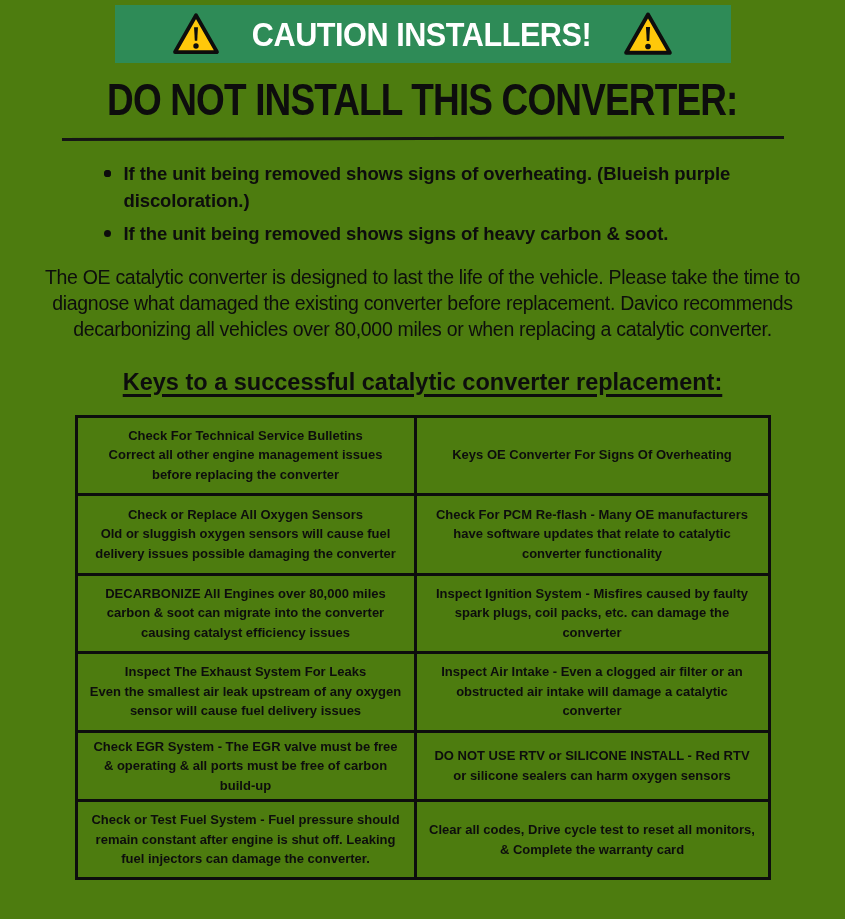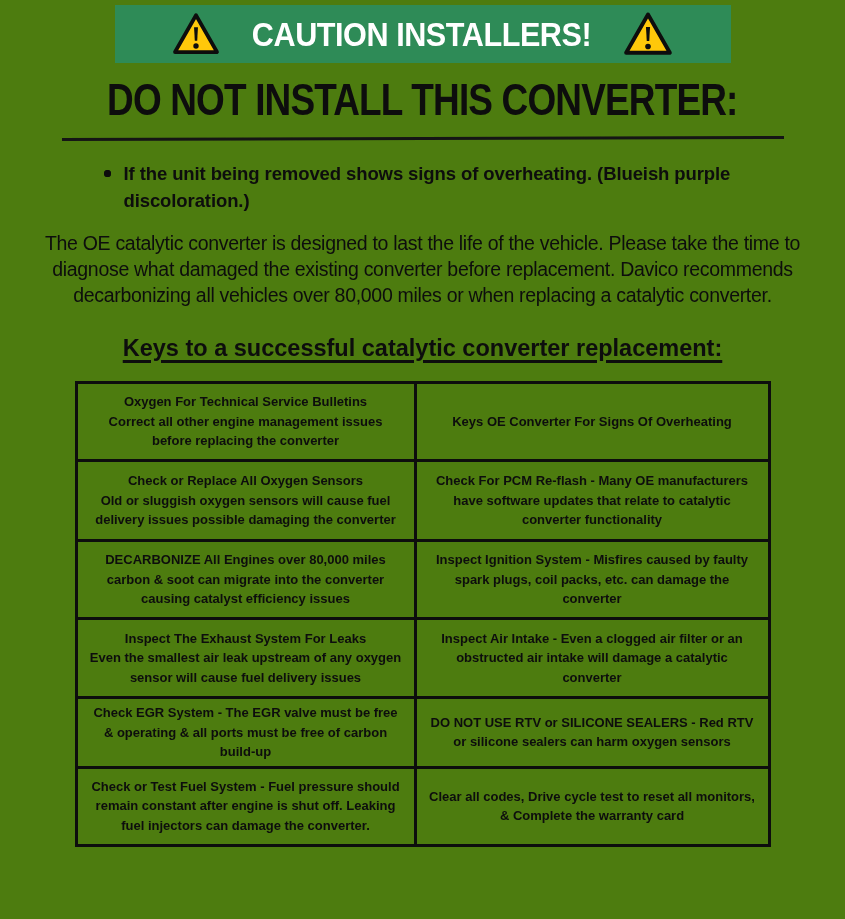--- a/index.html
+++ b/index.html
@@ -174,56 +174,60 @@
   <div class="rule"></div>
 
   <div class="warnings">
     <div class="warning-item">
       <span class="dot"></span>
     </div>
     <div class="warning-item">
       <span class="dot"></span>
       <span>If the unit being removed shows signs of overheating. (Blueish purple discoloration.)</span>
     </div>
+    <div class="warning-item">
+      <span class="dot"></span>
+      <span>If the unit being removed shows signs of heavy carbon &amp; soot.</span>
+    </div>
   </div>
 
   <div class="advisory">The OE catalytic converter is designed to last the life of the vehicle. Please take the time to diagnose what damaged the existing converter before replacement. Davico recommends decarbonizing all vehicles over 80,000 miles or when replacing a catalytic converter.</div>
 
   <div class="keys-heading">
     <span>Keys to a successful catalytic converter replacement:</span>
   </div>
 
   <table class="keys-table">
     <colgroup>
         <col class="col-left">
         <col class="col-right">
       </colgroup>
     <tbody>
       <tr>
-        <td>Oxygen For Technical Service Bulletins
+        <td>Check For Technical Service Bulletins
 Correct all other engine management issues before replacing the converter</td>
         <td>Keys OE Converter For Signs Of Overheating</td>
       </tr>
       <tr>
         <td>Check or Replace All Oxygen Sensors
 Old or sluggish oxygen sensors will cause fuel delivery issues possible damaging the converter</td>
         <td>Check For PCM Re-flash - Many OE manufacturers have software updates that relate to catalytic converter functionality</td>
       </tr>
       <tr>
         <td>DECARBONIZE All Engines over 80,000 miles carbon &amp; soot can migrate into the converter causing catalyst efficiency issues</td>
         <td>Inspect Ignition System - Misfires caused by faulty spark plugs, coil packs, etc. can damage the converter</td>
       </tr>
       <tr>
         <td>Inspect The Exhaust System For Leaks
 Even the smallest air leak upstream of any oxygen sensor will cause fuel delivery issues</td>
         <td>Inspect Air Intake - Even a clogged air filter or an obstructed air intake will damage a catalytic converter</td>
       </tr>
       <tr>
         <td>Check EGR System - The EGR valve must be free &amp; operating &amp; all ports must be free of carbon build-up</td>
-        <td>DO NOT USE RTV or SILICONE SEALERS - Red RTV or silicone sealers can harm oxygen sensors</td>
+        <td>DO NOT USE RTV or SILICONE INSTALL - Red RTV or silicone sealers can harm oxygen sensors</td>
       </tr>
       <tr>
         <td>Check or Test Fuel System - Fuel pressure should remain constant after engine is shut off.  Leaking fuel injectors can damage the converter.</td>
         <td>Clear all codes,  Drive cycle test to reset all monitors, &amp; Complete the warranty card</td>
       </tr>
     </tbody>
   </table>
 
 </div>
 

